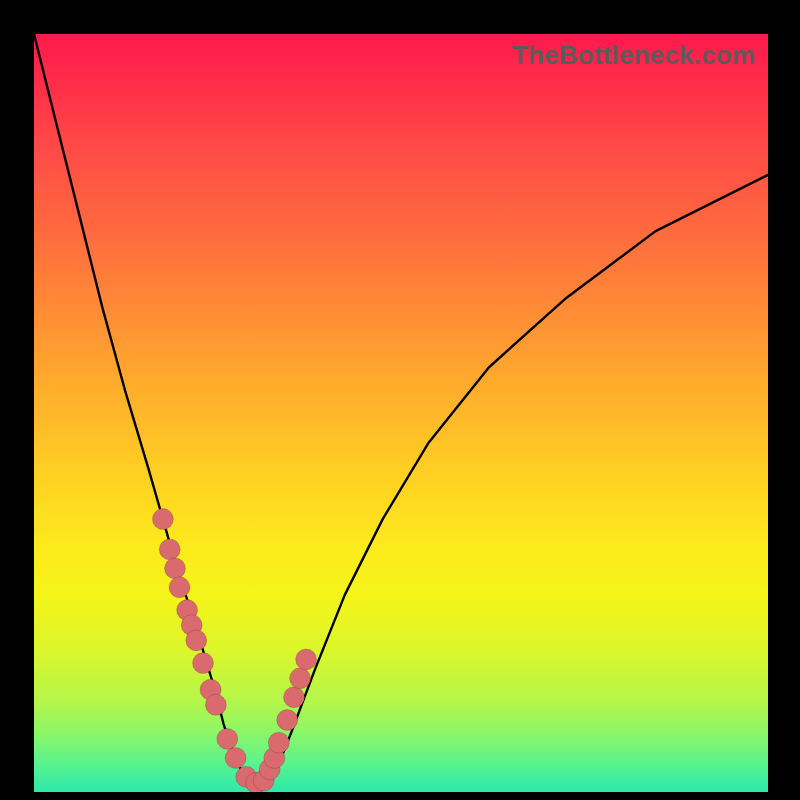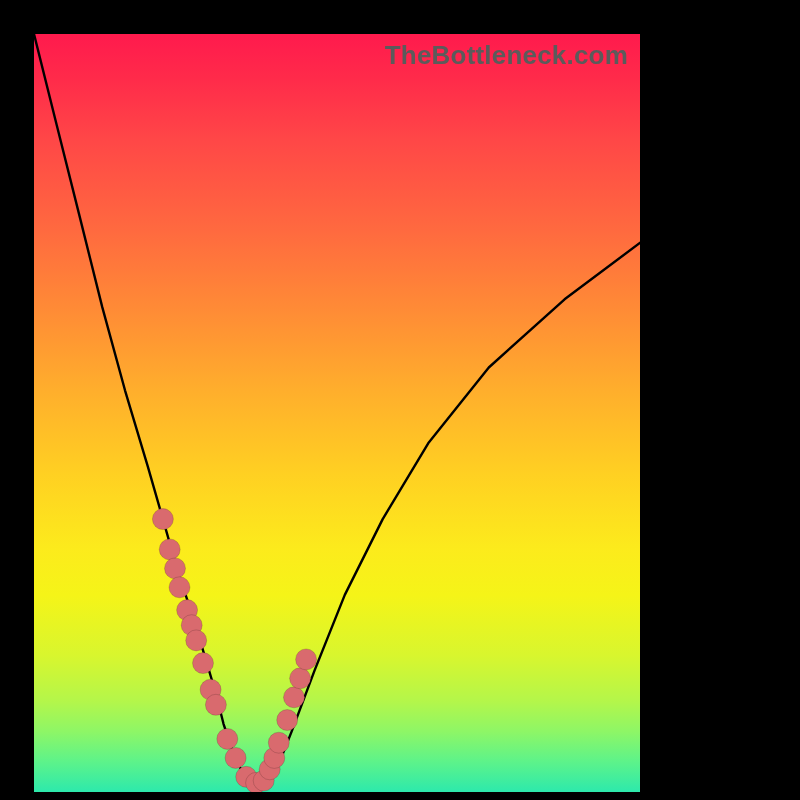--- a/index.html
+++ b/index.html
@@ -14,21 +14,21 @@
   .frame {
     position: relative;
     width: 800px;
     height: 800px;
     background: #000;
   }
   .plot-area {
     position: absolute;
     left: 34px;
     top: 34px;
-    width: 606px;
+    width: 734px;
     height: 758px;
     background: linear-gradient(to bottom,
       #ff1a4d 0%,
       #ff2b4a 6%,
       #ff4747 14%,
       #ff6a3f 26%,
       #ff8a36 36%,
       #ffab2d 46%,
       #ffd022 58%,
       #fceb1c 68%,

